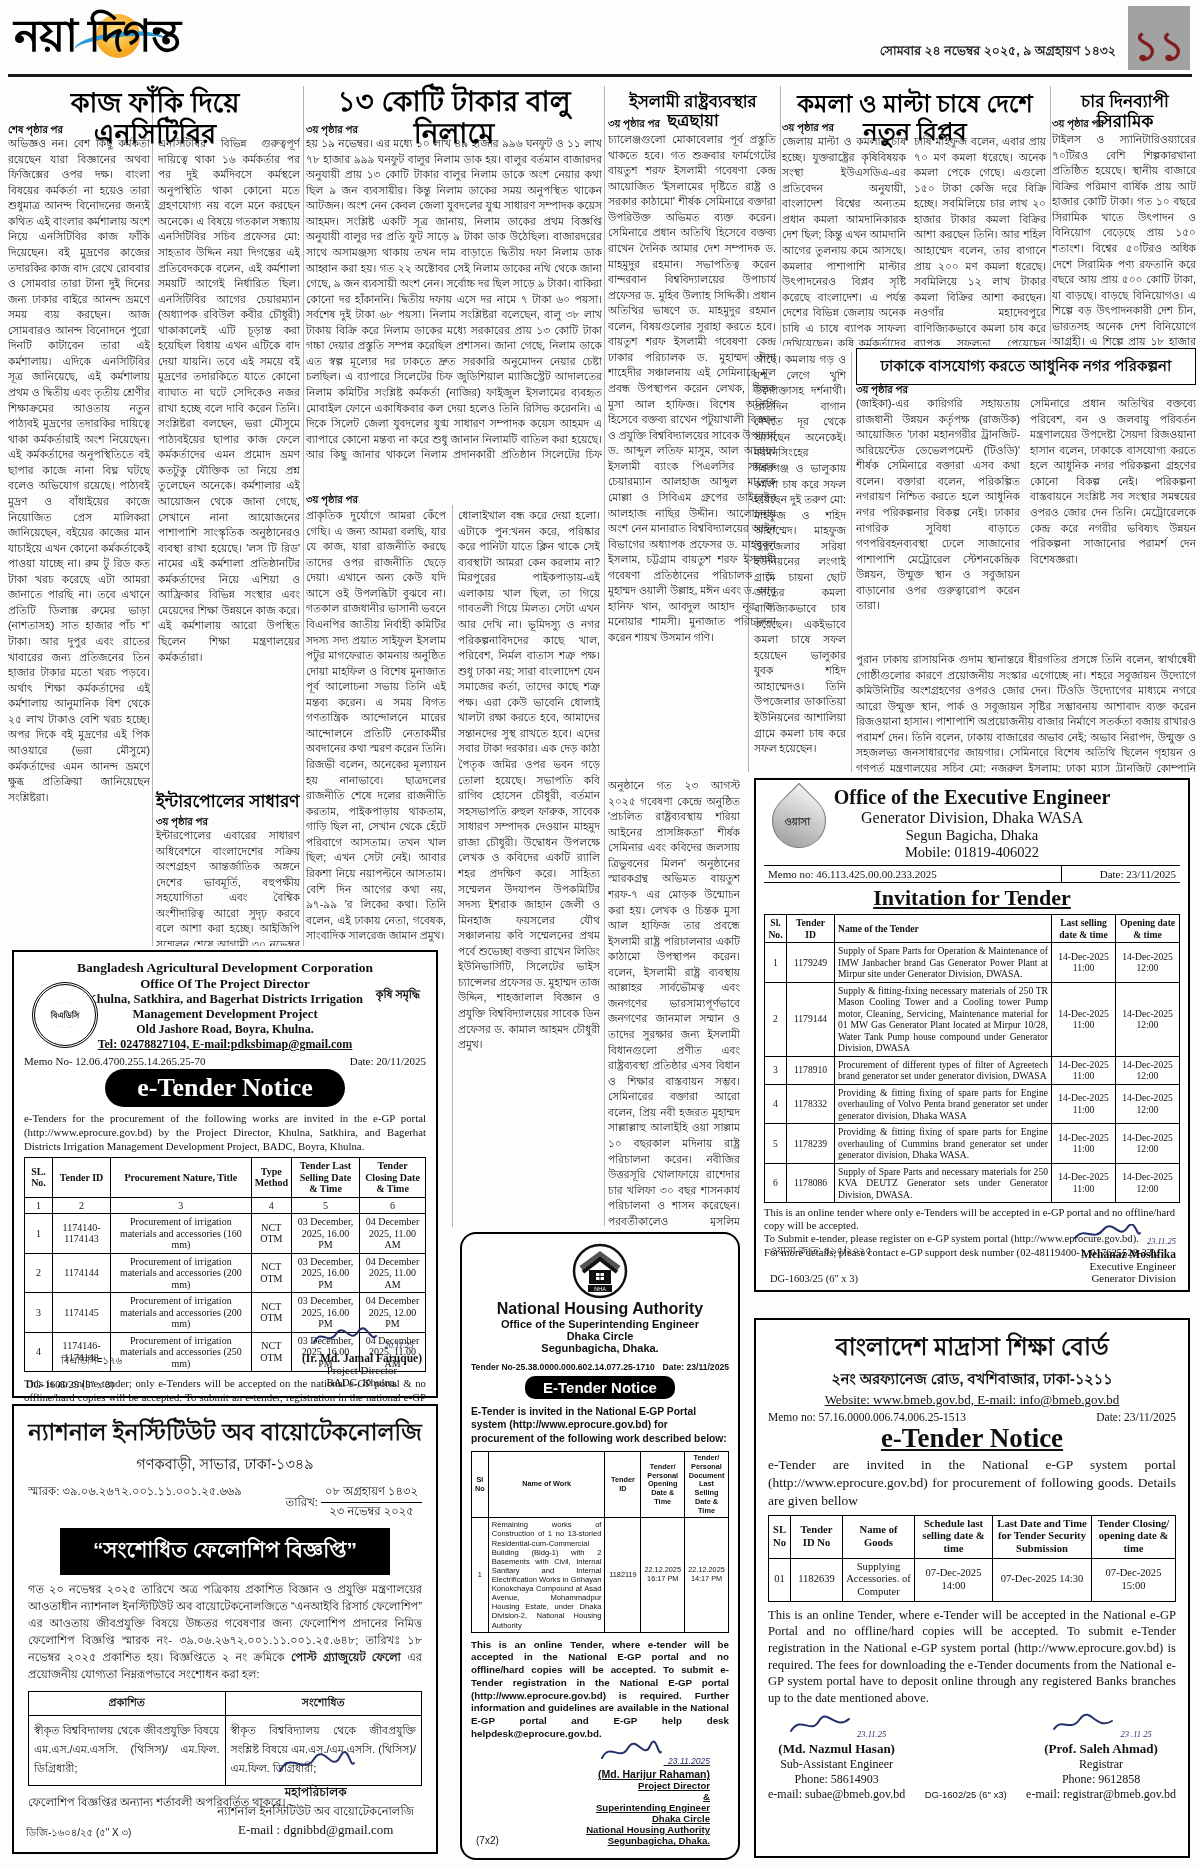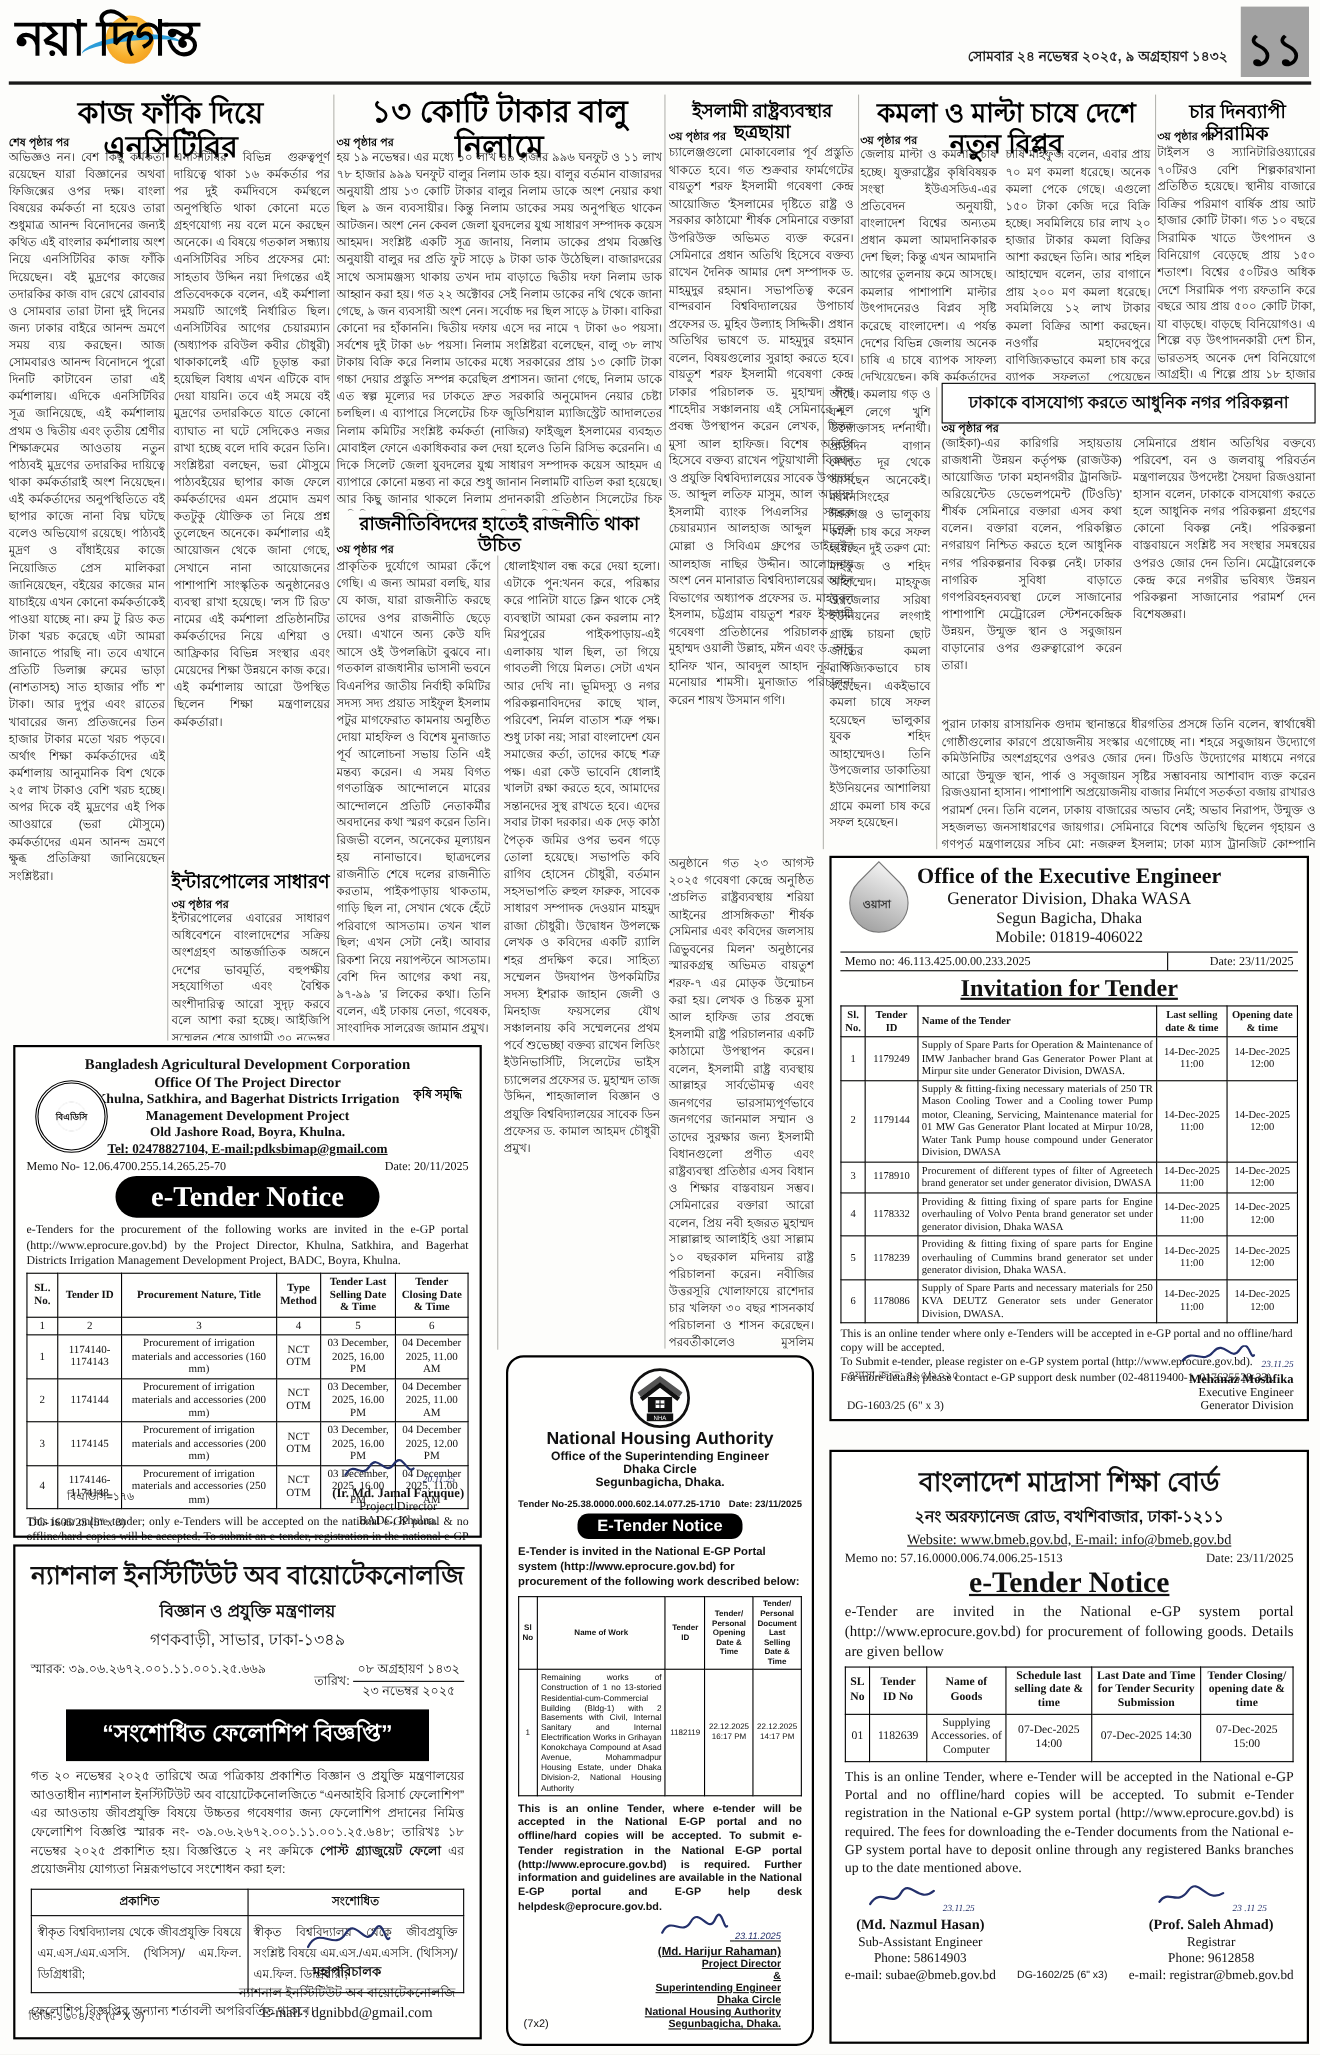--- a/index.html
+++ b/index.html
@@ -14,21 +14,21 @@
   #masthead { position:absolute; left:0; top:0; width:1200px; height:76px; }
   .logo-wrap { position:absolute; left:14px; top:10px; width:260px; height:60px; }
   .logo-sun { position:absolute; left:82px; top:4px; width:44px; height:44px; border-radius:50%;
     background:radial-gradient(circle at 45% 40%, #ffe08a 0%, #f8b02c 55%, #ef8f12 100%); }
   .logo-swoosh { position:absolute; left:60px; top:22px; width:92px; height:26px;
     border-top:5px solid #2b9cd8; border-radius:50%; transform:rotate(-6deg); }
   .logo-text { position:absolute; left:0; top:2px; width:260px; font-weight:900; font-size:44px;
     letter-spacing:-1px; color:#000; line-height:1.1; }
   .masthead-date { position:absolute; right:84px; top:42px; font-size:12.5px; font-weight:bold; color:#222; }
   .pageno-box { position:absolute; right:10px; top:6px; width:62px; height:64px; background:#a2a2a2;
-    color:#000000; text-align:center; font-size:40px; font-weight:bold; line-height:80px; }
+    color:#7f1d1d; text-align:center; font-size:40px; font-weight:bold; line-height:80px; }
   .top-rule { position:absolute; left:8px; top:74px; width:1184px; height:3px; background:#1a1a1a; }
 
   
   .hl { position:absolute; font-weight:bold; color:#000; text-align:center; line-height:1.15;
         font-family:"Liberation Sans", sans-serif; }
   .sub { position:absolute; font-size:10px; font-weight:bold; color:#000; }
   .c { position:absolute; font-size:10.6px; line-height:1.47; text-align:justify; color:#161616; overflow:hidden; }
   .vr { position:absolute; width:1px; background:#b5b5b0; }
   .boxhl { position:absolute; border:1.5px solid #000; background:#fff; text-align:center;
            font-weight:bold; }
@@ -104,21 +104,20 @@
   <div class="c" style="left:158px; top:136px; width:142px; height:650px;">এনসিটিবির বিভিন্ন গুরুত্বপূর্ণ দায়িত্বে থাকা ১৬ কর্মকর্তার পর পর দুই কর্মদিবসে কর্মস্থলে অনুপস্থিতি থাকা কোনো মতে গ্রহণযোগ্য নয় বলে মনে করছেন অনেকে। এ বিষয়ে গতকাল সন্ধ্যায় এনসিটিবির সচিব প্রফেসর মো: সাহতাব উদ্দিন নয়া দিগন্তের এই প্রতিবেদককে বলেন, এই কর্মশালা সময়টি আগেই নির্ধারিত ছিল। এনসিটিবির আগের চেয়ারম্যান (অধ্যাপক রবিউল কবীর চৌধুরী) থাকাকালেই এটি চূড়ান্ত করা হয়েছিল বিধায় এখন এটিকে বাদ দেয়া যায়নি। তবে এই সময়ে বই মুদ্রণের তদারকিতে যাতে কোনো ব্যাঘাত না ঘটে সেদিকেও নজর রাখা হচ্ছে বলে দাবি করেন তিনি। সংশ্লিষ্টরা বলছেন, ভরা মৌসুমে পাঠ্যবইয়ের ছাপার কাজ ফেলে কর্মকর্তাদের এমন প্রমোদ ভ্রমণ কতটুকু যৌক্তিক তা নিয়ে প্রশ্ন তুলেছেন অনেকে। কর্মশালার এই আয়োজন থেকে জানা গেছে, সেখানে নানা আয়োজনের পাশাপাশি সাংস্কৃতিক অনুষ্ঠানেরও ব্যবস্থা রাখা হয়েছে। 'লস টি রিড' নামের এই কর্মশালা প্রতিষ্ঠানটির কর্মকর্তাদের নিয়ে এশিয়া ও আফ্রিকার বিভিন্ন সংস্থার এবং মেয়েদের শিক্ষা উন্নয়নে কাজ করে। এই কর্মশালায় আরো উপস্থিত ছিলেন শিক্ষা মন্ত্রণালয়ের কর্মকর্তারা।</div>
 
   <div class="hl" style="left:156px; top:792px; width:146px; font-size:17px; text-align:left;">ইন্টারপোলের সাধারণ</div>
   <div class="sub" style="left:156px; top:814px;">৩য় পৃষ্ঠার পর</div>
   <div class="c" style="left:156px; top:828px; width:144px; height:118px;">ইন্টারপোলের এবারের সাধারণ অধিবেশনে বাংলাদেশের সক্রিয় অংশগ্রহণ আন্তর্জাতিক অঙ্গনে দেশের ভাবমূর্তি, বহুপক্ষীয় সহযোগিতা এবং বৈশ্বিক অংশীদারিত্ব আরো সুদৃঢ় করবে বলে আশা করা হচ্ছে। আইজিপি সম্মেলন শেষে আগামী ৩০ নভেম্বর দেশে ফিরবেন।</div>
 
   <div class="hl" style="left:306px; top:86px; width:296px; font-size:28px;">১৩ কোটি টাকার বালু নিলামে</div>
   <div class="sub" style="left:306px; top:122px;">৩য় পৃষ্ঠার পর</div>
   <div class="c" style="left:306px; top:136px; width:296px; height:328px;">হয় ১৯ নভেম্বর। এর মধ্যে ১০ লাখ ৪৯ হাজার ৯৯৬ ঘনফুট ও ১১ লাখ ৭৮ হাজার ৯৯৯ ঘনফুট বালুর নিলাম ডাক হয়। বালুর বর্তমান বাজারদর অনুযায়ী প্রায় ১৩ কোটি টাকার বালুর নিলাম ডাকে অংশ নেয়ার কথা ছিল ৯ জন ব্যবসায়ীর। কিন্তু নিলাম ডাকের সময় অনুপস্থিত থাকেন আটজন। অংশ নেন কেবল জেলা যুবদলের যুগ্ম সাধারণ সম্পাদক কয়েস আহমদ। সংশ্লিষ্ট একটি সূত্র জানায়, নিলাম ডাকের প্রথম বিজ্ঞপ্তি অনুযায়ী বালুর দর প্রতি ফুট সাড়ে ৯ টাকা ডাক উঠেছিল। বাজারদরের সাথে অসামঞ্জস্য থাকায় তখন দাম বাড়াতে দ্বিতীয় দফা নিলাম ডাক আহ্বান করা হয়। গত ২২ অক্টোবর সেই নিলাম ডাকের নথি থেকে জানা গেছে, ৯ জন ব্যবসায়ী অংশ নেন। সর্বোচ্চ দর ছিল সাড়ে ৯ টাকা। বাকিরা কোনো দর হাঁকাননি। দ্বিতীয় দফায় এসে দর নামে ৭ টাকা ৬০ পয়সা। সর্বশেষ দুই টাকা ৬৮ পয়সা। নিলাম সংশ্লিষ্টরা বলেছেন, বালু ৩৮ লাখ টাকায় বিক্রি করে নিলাম ডাকের মধ্যে সরকারের প্রায় ১৩ কোটি টাকা গচ্চা দেয়ার প্রস্তুতি সম্পন্ন করেছিল প্রশাসন। জানা গেছে, নিলাম ডাকে এত স্বল্প মূল্যের দর ঢাকতে দ্রুত সরকারি অনুমোদন নেয়ার চেষ্টা চলছিল। এ ব্যাপারে সিলেটের চিফ জুডিশিয়াল ম্যাজিস্ট্রেট আদালতের নিলাম কমিটির সংশ্লিষ্ট কর্মকর্তা (নাজির) ফাইজুল ইসলামের ব্যবহৃত মোবাইল ফোনে একাধিকবার কল দেয়া হলেও তিনি রিসিভ করেননি। এ দিকে সিলেট জেলা যুবদলের যুগ্ম সাধারণ সম্পাদক কয়েস আহমদ এ ব্যাপারে কোনো মন্তব্য না করে শুধু জানান নিলামটি বাতিল করা হয়েছে। আর কিছু জানার থাকলে নিলাম প্রদানকারী প্রতিষ্ঠান সিলেটের চিফ জুডিশিয়াল ম্যাজিস্ট্রেট আদালতের নিলাম কমিটির সংশ্লিষ্ট শাখার সাথে যোগাযোগ করার পরামর্শ দেন।</div>
 
-  <div class="hl" style="left:306px; top:468px; width:296px; font-size:16.5px;">রাজনীতিবিদদের হাতেই রাজনীতি থাকা উচিত</div>
   <div class="sub" style="left:306px; top:492px;">৩য় পৃষ্ঠার পর</div>
   <div class="c" style="left:306px; top:508px; width:140px; height:436px;">প্রাকৃতিক দুর্যোগে আমরা কেঁপে গেছি। এ জন্য আমরা বলছি, যার যে কাজ, যারা রাজনীতি করছে তাদের ওপর রাজনীতি ছেড়ে দেয়া। এখানে অন্য কেউ যদি আসে ওই উপলব্ধিটা বুঝবে না। গতকাল রাজধানীর ভাসানী ভবনে বিএনপির জাতীয় নির্বাহী কমিটির সদস্য সদ্য প্রয়াত সাইফুল ইসলাম পটুর মাগফেরাত কামনায় অনুষ্ঠিত দোয়া মাহফিল ও বিশেষ মুনাজাত পূর্ব আলোচনা সভায় তিনি এই মন্তব্য করেন। এ সময় বিগত গণতান্ত্রিক আন্দোলনে মারের আন্দোলনে প্রতিটি নেতাকর্মীর অবদানের কথা স্মরণ করেন তিনি। রিজভী বলেন, অনেকের মূল্যায়ন হয় নানাভাবে। ছাত্রদলের রাজনীতি শেষে দলের রাজনীতি করতাম, পাইকপাড়ায় থাকতাম, গাড়ি ছিল না, সেখান থেকে হেঁটে পরিবাগে আসতাম। তখন খাল ছিল; এখন সেটা নেই। আবার রিকশা নিয়ে নয়াপল্টনে আসতাম। বেশি দিন আগের কথা নয়, ৯৭-৯৯ 'র লিকের কথা। তিনি বলেন, এই ঢাকায় নেতা, গবেষক, সাংবাদিক সালরেজ জামান প্রমুখ।</div>
   <div class="c" style="left:458px; top:508px; width:142px; height:718px;">ধোলাইখাল বন্ধ করে দেয়া হলো। এটাকে পুন:খনন করে, পরিষ্কার করে পানিটা যাতে ক্লিন থাকে সেই ব্যবস্থাটা আমরা কেন করলাম না? মিরপুরের পাইকপাড়ায়-এই এলাকায় খাল ছিল, তা গিয়ে গাবতলী গিয়ে মিলত। সেটা এখন আর দেখি না। ভূমিদস্যু ও নগর পরিকল্পনাবিদদের কাছে খাল, পরিবেশ, নির্মল বাতাস শত্রু পক্ষ। শুধু ঢাকা নয়; সারা বাংলাদেশ যেন সমাজের কর্তা, তাদের কাছে শত্রু পক্ষ। এরা কেউ ভাবেনি ধোলাই খালটা রক্ষা করতে হবে, আমাদের সন্তানদের সুস্থ রাখতে হবে। এদের সবার টাকা দরকার। এক দেড় কাঠা পৈতৃক জমির ওপর ভবন গড়ে তোলা হয়েছে। সভাপতি কবি রাগিব হোসেন চৌধুরী, বর্তমান সহসভাপতি রুহুল ফারুক, সাবেক সাধারণ সম্পাদক দেওয়ান মাহমুদ রাজা চৌধুরী। উদ্বোধন উপলক্ষে লেখক ও কবিদের একটি র‌্যালি শহর প্রদক্ষিণ করে। সাহিত্য সম্মেলন উদযাপন উপকমিটির সদস্য ইশরাক জাহান জেলী ও মিনহাজ ফয়সলের যৌথ সঞ্চালনায় কবি সম্মেলনের প্রথম পর্বে শুভেচ্ছা বক্তব্য রাখেন লিডিং ইউনিভার্সিটি, সিলেটের ভাইস চ্যান্সেলর প্রফেসর ড. মুহাম্মদ তাজ উদ্দিন, শাহজালাল বিজ্ঞান ও প্রযুক্তি বিশ্ববিদ্যালয়ের সাবেক ডিন প্রফেসর ড. কামাল আহমদ চৌধুরী প্রমুখ।</div>
 
   <div class="hl" style="left:608px; top:92px; width:170px; font-size:16.5px;">ইসলামী রাষ্ট্রব্যবস্থার ছত্রছায়া</div>
   <div class="sub" style="left:608px; top:116px;">৩য় পৃষ্ঠার পর</div>
   <div class="c" style="left:608px; top:132px; width:168px; height:640px;">চ্যালেঞ্জগুলো মোকাবেলার পূর্ব প্রস্তুতি থাকতে হবে। গত শুক্রবার ফার্মগেটের বায়তুশ শরফ ইসলামী গবেষণা কেন্দ্র আয়োজিত 'ইসলামের দৃষ্টিতে রাষ্ট্র ও সরকার কাঠামো' শীর্ষক সেমিনারে বক্তারা উপরিউক্ত অভিমত ব্যক্ত করেন। সেমিনারে প্রধান অতিথি হিসেবে বক্তব্য রাখেন দৈনিক আমার দেশ সম্পাদক ড. মাহমুদুর রহমান। সভাপতিত্ব করেন বান্দরবান বিশ্ববিদ্যালয়ের উপাচার্য প্রফেসর ড. মুহিব উল্যাহ সিদ্দিকী। প্রধান অতিথির ভাষণে ড. মাহমুদুর রহমান বলেন, বিষয়গুলোর সুরাহা করতে হবে। বায়তুশ শরফ ইসলামী গবেষণা কেন্দ্র ঢাকার পরিচালক ড. মুহাম্মদ ঈসা শাহেদীর সঞ্চালনায় এই সেমিনারে মূল প্রবন্ধ উপস্থাপন করেন লেখক, চিন্তক মুসা আল হাফিজ। বিশেষ অতিথি হিসেবে বক্তব্য রাখেন পটুয়াখালী বিজ্ঞান ও প্রযুক্তি বিশ্ববিদ্যালয়ের সাবেক উপাচার্য ড. আব্দুল লতিফ মাসুম, আল আরাফা ইসলামী ব্যাংক পিএলসির সাবেক চেয়ারম্যান আলহাজ আব্দুল মালেক মোল্লা ও সিবিএম গ্রুপের ডাইরেক্টর আলহাজ নাছির উদ্দীন। আলোচনায় অংশ নেন মানারাত বিশ্ববিদ্যালয়ের আইন বিভাগের অধ্যাপক প্রফেসর ড. মাহবুবুল ইসলাম, চট্টগ্রাম বায়তুশ শরফ ইসলামী গবেষণা প্রতিষ্ঠানের পরিচালক ড. মুহাম্মদ ওয়ালী উল্লাহ, মঈন এবং ড. আবু হানিফ খান, আবদুল আহাদ নূর, ড. মনোয়ার শামসী। মুনাজাত পরিচালনা করেন শায়খ উসমান গণি।</div>
   <div class="c" style="left:608px; top:778px; width:132px; height:448px;">অনুষ্ঠানে গত ২৩ আগস্ট ২০২৫ গবেষণা কেন্দ্রে অনুষ্ঠিত 'প্রচলিত রাষ্ট্রব্যবস্থায় শরিয়া আইনের প্রাসঙ্গিকতা' শীর্ষক সেমিনার এবং কবিদের জলসায় ত্রিভুবনের মিলন' অনুষ্ঠানের স্মারকগ্রন্থ অভিমত বায়তুশ শরফ-৭ এর মোড়ক উন্মোচন করা হয়। লেখক ও চিন্তক মুসা আল হাফিজ তার প্রবন্ধে ইসলামী রাষ্ট্র পরিচালনার একটি কাঠামো উপস্থাপন করেন। বলেন, ইসলামী রাষ্ট্র ব্যবস্থায় আল্লাহর সার্বভৌমত্ব এবং জনগণের ভারসাম্যপূর্ণভাবে জনগণের জানমাল সম্মান ও তাদের সুরক্ষার জন্য ইসলামী বিধানগুলো প্রণীত এবং রাষ্ট্রব্যবস্থা প্রতিষ্ঠার এসব বিধান ও শিক্ষার বাস্তবায়ন সম্ভব। সেমিনারের বক্তারা আরো বলেন, প্রিয় নবী হজরত মুহাম্মদ সাল্লাল্লাহু আলাইহি ওয়া সাল্লাম ১০ বছরকাল মদিনায় রাষ্ট্র পরিচালনা করেন। নবীজির উত্তরসূরি খোলাফায়ে রাশেদার চার খলিফা ৩০ বছর শাসনকার্য পরিচালনা ও শাসন করেছেন। পরবর্তীকালেও মুসলিম শাসকগণ রাষ্ট্র পরিচালনার ক্ষেত্রে ইসলামের আদর্শ অনুসরণের চেষ্টা করেন, যদিও কোনো কোনো ক্ষেত্রে যথেষ্ট ত্রুটিবিচ্যুতি ও অপূর্ণতা ছিল। খেলাফত ব্যবস্থার প্রতি মুসলমানদের অগাধ বিশ্বাস ও অঙ্গীকারের কারণে উপমহাদেশের মুসলমানগণ তুরস্ককেন্দ্রিক ওসমানী খেলাফত টিকিয়ে রাখার জন্য জানমাল উৎসর্গ করেছেন। আমাদের দেশে ইসলামী রাষ্ট্রব্যবস্থা প্রতিষ্ঠার জন্য ইসলামী নেতৃবৃন্দের উদ্যোগ ও কর্মপরিকল্পনা গ্রহণের বিকল্প নেই। বিজ্ঞপ্তি।</div>
 
   <div class="hl" style="left:782px; top:90px; width:266px; font-size:24px;">কমলা ও মাল্টা চাষে দেশে নতুন বিপ্লব</div>
@@ -216,21 +215,20 @@
       <span class="sigdate">20.11.25</span>
       <div style="font-size:11.5px; font-weight:bold;">(Ir. Md. Jamal Faruque)</div>
       <div style="font-size:11px;">Project Director</div>
       <div style="font-size:11px;">BADC, Khulna.</div>
     </div>
     <div style="position:absolute; left:12px; bottom:6px; font-size:10.5px;">DG-1605/25 (5" x 3)</div>
   </div>
 
   <div class="notice" id="nib">
     <div style="text-align:center; font-size:23px; font-weight:bold;">ন্যাশনাল ইনস্টিটিউট অব বায়োটেকনোলজি</div>
-    <div style="text-align:center; font-size:15.5px; font-weight:bold;">বিজ্ঞান ও প্রযুক্তি মন্ত্রণালয়</div>
     <div style="text-align:center; font-size:14.5px;">গণকবাড়ী, সাভার, ঢাকা-১৩৪৯</div>
     <div style="display:flex; justify-content:space-between; font-size:11.5px; margin-top:6px;">
       <span>স্মারক: ৩৯.০৬.২৬৭২.০০১.১১.০০১.২৫.৬৬৯</span>
       <span style="text-align:center;">
         <span>তারিখ:</span>
         <span style="display:inline-block; text-align:center; vertical-align:middle;">
           <span style="display:block; border-bottom:1px solid #000; padding:0 4px;">০৮ অগ্রহায়ণ ১৪৩২</span>
           <span style="display:block; padding:0 4px;" actable="false">২৩ নভেম্বর ২০২৫</span>
         </span>
       </span>

